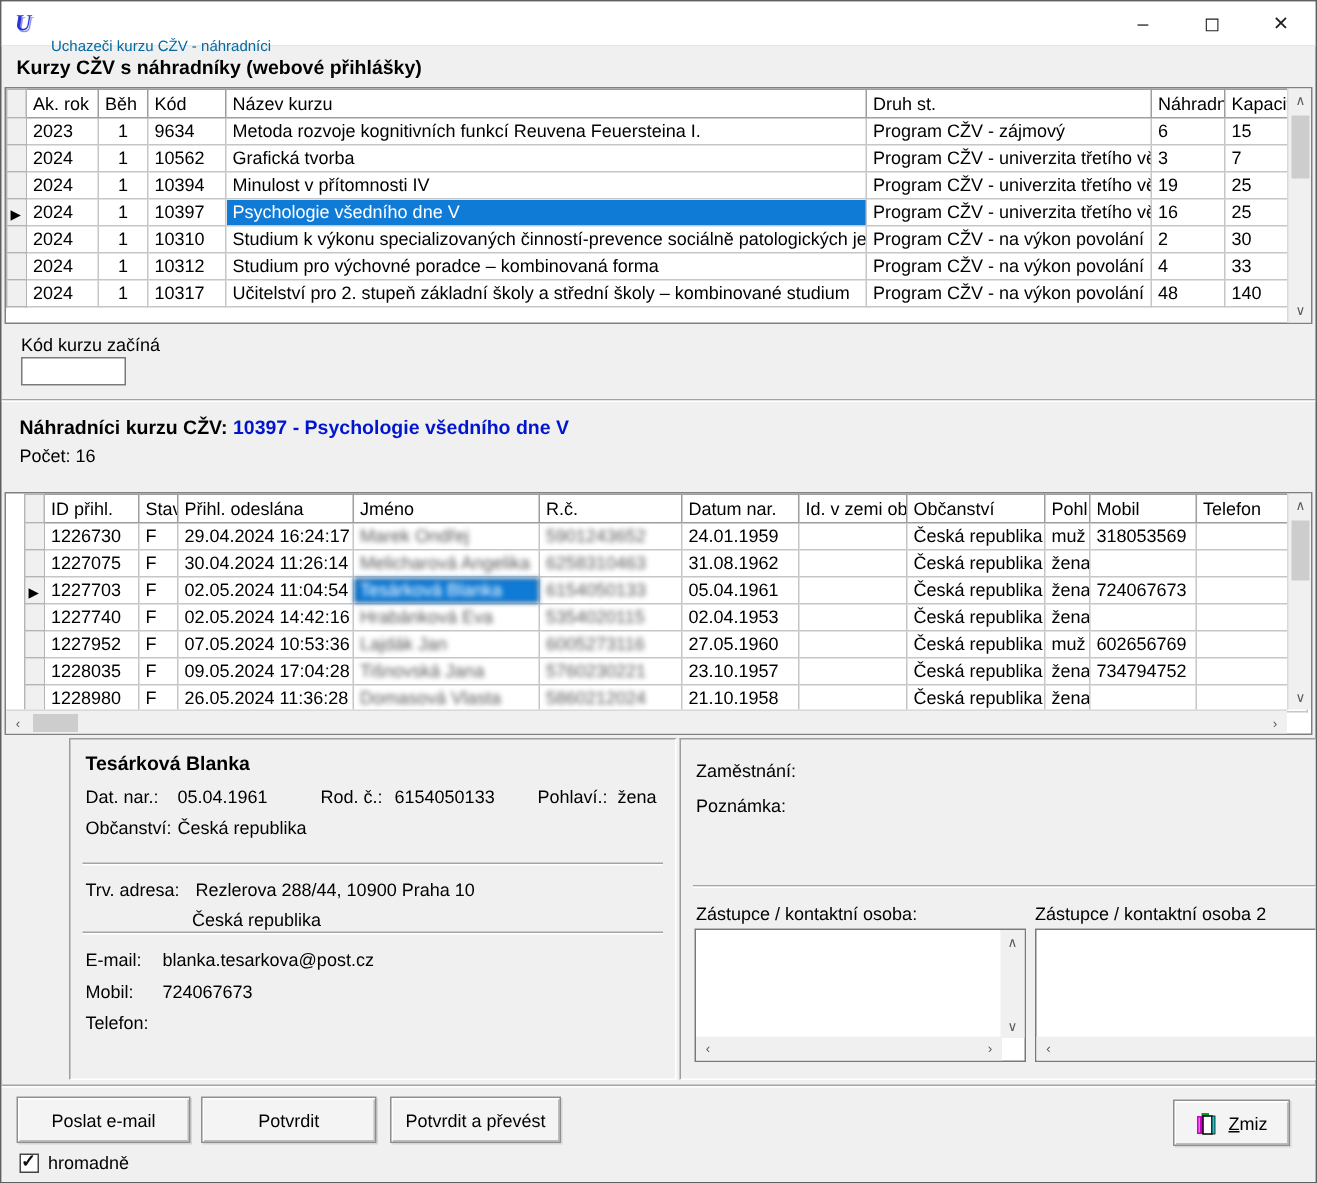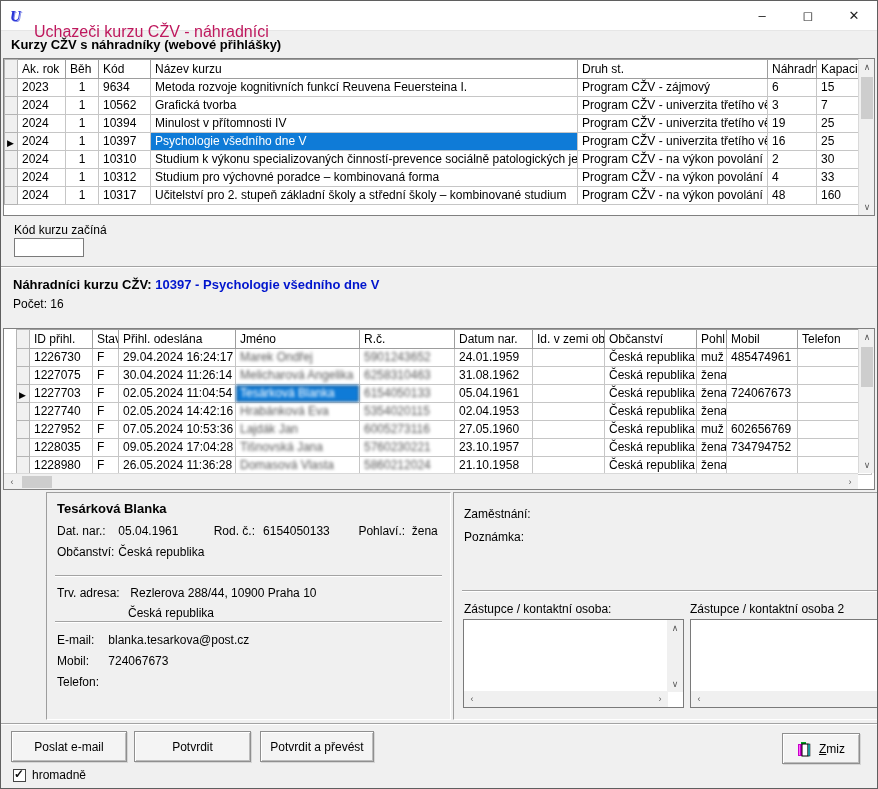--- a/index.html
+++ b/index.html
@@ -9,21 +9,21 @@
     background:#f0f0f0;border:1px solid #5f5f5f;
     font-family:"Liberation Sans",sans-serif;font-size:12px;color:#000;
   }
   
   .titlebar{position:absolute;left:0;top:0;right:0;height:30px;background:#fff;
     border-bottom:1px solid #e6e6e6;display:flex;align-items:center;}
   .appicon{width:16px;height:16px;margin:0 8px 0 9px;display:inline-block;position:relative;
     font:bold italic 15px/16px "Liberation Serif",serif;color:#2a34d8;
     text-shadow:1px 1px 0 #8a93ea;}
   .appicon::before{content:"U";}
-  .titletext{font-size:16px;color:#be185d;margin-top:32px;}
+  .titletext{font-size:10px;color:#0369a1;margin-top:32px;}
   .capbtns{margin-left:auto;display:flex;height:30px;}
   .cap{width:46px;height:30px;display:flex;align-items:center;justify-content:center;
     font-size:13px;color:#222;cursor:default;}
   
   .h-courses{position:absolute;left:10px;top:36px;font-size:13px;font-weight:bold;}
   
   .grid{position:absolute;background:#fff;border:1px solid #808080;}
   .grid table{border-collapse:collapse;table-layout:fixed;font-size:12px;}
   .grid th,.grid td{border:1px solid #c6c6c6;padding:0 4px;height:18px;line-height:17px;
     white-space:nowrap;overflow:hidden;text-align:left;font-weight:normal;}
@@ -183,21 +183,21 @@
         <td class="num">33</td>
       </tr>
       <tr>
         <td class="ind"></td>
         <td>2024</td>
         <td class="center">1</td>
         <td>10317</td>
         <td>Učitelství pro 2. stupeň základní školy a střední školy – kombinované studium</td>
         <td>Program CŽV - na výkon povolání</td>
         <td class="num">48</td>
-        <td class="num">160</td>
+        <td class="num">140</td>
       </tr>
     </tbody>
       </table>
     <div class="vsb">
       <div class="sbbtn up">∧</div>
       <div class="vthumb" style="top:18px;height:42px;"></div>
       <div class="sbbtn down">∨</div>
     </div>
   </div>
 
@@ -249,21 +249,21 @@
         <td class="ind"></td>
         <td class="idnum">1226730</td>
         <td>F</td>
         <td>29.04.2024 16:24:17</td>
         <td class="blur">Marek Ondřej</td>
         <td class="blur">5901243652</td>
         <td>24.01.1959</td>
         <td></td>
         <td>Česká republika</td>
         <td>muž</td>
-        <td>485474961</td>
+        <td>318053569</td>
         <td></td>
       </tr>
       <tr>
         <td class="ind"></td>
         <td class="idnum">1227075</td>
         <td>F</td>
         <td>30.04.2024 11:26:14</td>
         <td class="blur">Melicharová Angelika</td>
         <td class="blur">6258310463</td>
         <td>31.08.1962</td>

